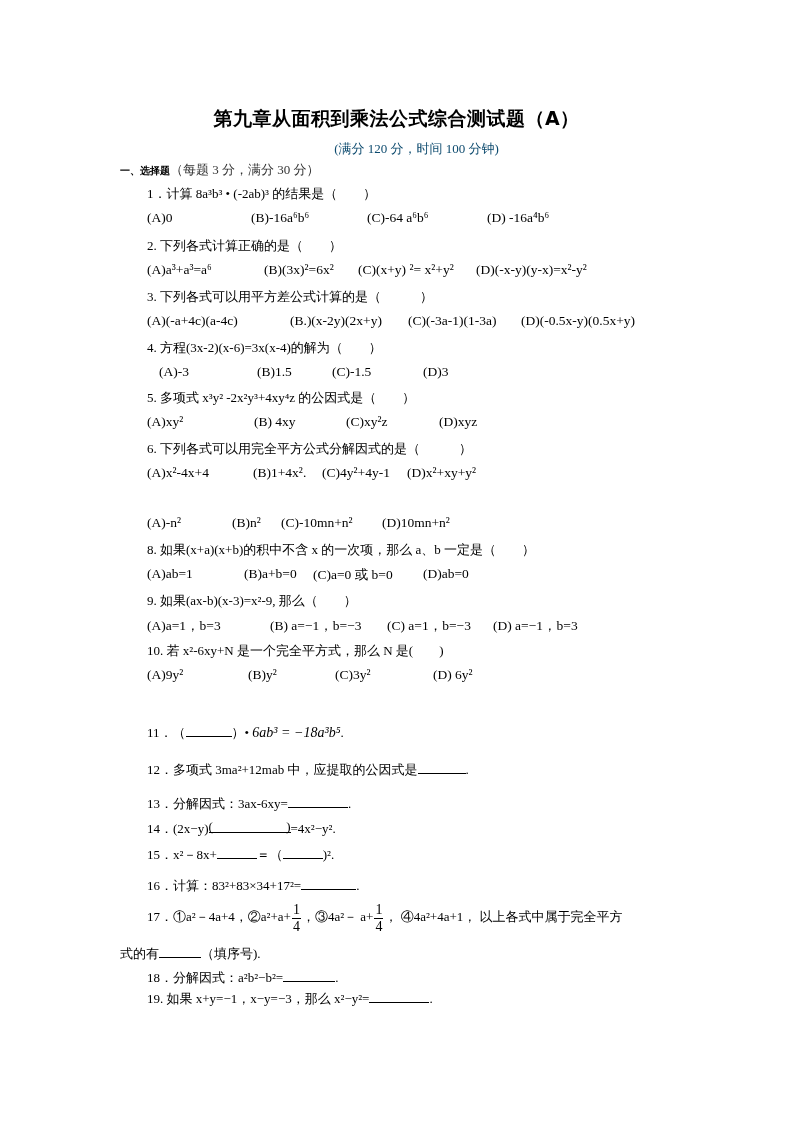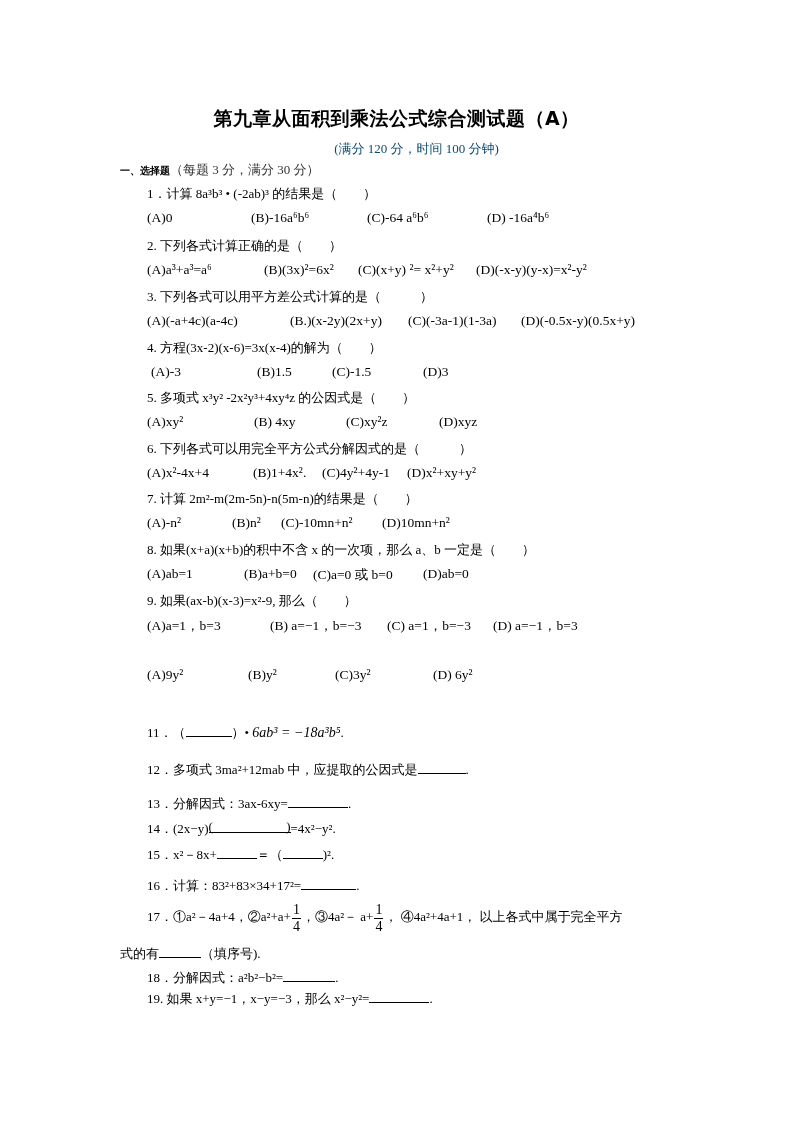--- a/index.html
+++ b/index.html
@@ -54,21 +54,21 @@
   <div class="line" style="top:288px;">3. 下列各式可以用平方差公式计算的是（　　　）</div>
   <div class="opts" style="top:313px;">
     <span class="opt" style="left:0">(A)(-a+4c)(a-4c)</span>
     <span class="opt" style="left:143px">(B.)(x-2y)(2x+y)</span>
     <span class="opt" style="left:261px">(C)(-3a-1)(1-3a)</span>
     <span class="opt" style="left:374px">(D)(-0.5x-y)(0.5x+y)</span>
   </div>
 
   <div class="line" style="top:339px;">4. 方程(3x-2)(x-6)=3x(x-4)的解为（　　）</div>
   <div class="opts" style="top:364px;">
-    <span class="opt" style="left:4px">(A)-3</span>
+    <span class="opt" style="left:12px">(A)-3</span>
     <span class="opt" style="left:110px">(B)1.5</span>
     <span class="opt" style="left:185px">(C)-1.5</span>
     <span class="opt" style="left:276px">(D)3</span>
   </div>
 
   <div class="line" style="top:389px;">5. 多项式 x³y²  -2x²y³+4xy⁴z 的公因式是（　　）</div>
   <div class="opts" style="top:414px;">
     <span class="opt" style="left:0">(A)xy²</span>
     <span class="opt" style="left:107px">(B) 4xy</span>
     <span class="opt" style="left:199px">(C)xy²z</span>
@@ -76,21 +76,20 @@
   </div>
 
   <div class="line" style="top:440px;">6. 下列各式可以用完全平方公式分解因式的是（　　　）</div>
   <div class="opts" style="top:465px;">
     <span class="opt" style="left:0">(A)x²-4x+4</span>
     <span class="opt" style="left:106px">(B)1+4x².</span>
     <span class="opt" style="left:175px">(C)4y²+4y-1</span>
     <span class="opt" style="left:260px">(D)x²+xy+y²</span>
   </div>
 
-  <div class="line" style="top:490px;">7. 计算 2m²-m(2m-5n)-n(5m-n)的结果是（　　）</div>
   <div class="opts" style="top:515px;">
     <span class="opt" style="left:0">(A)-n²</span>
     <span class="opt" style="left:85px">(B)n²</span>
     <span class="opt" style="left:134px">(C)-10mn+n²</span>
     <span class="opt" style="left:235px">(D)10mn+n²</span>
   </div>
 
   <div class="line" style="top:541px;">8. 如果(x+a)(x+b)的积中不含 x 的一次项，那么 a、b 一定是（　　）</div>
   <div class="opts" style="top:566px;">
     <span class="opt" style="left:0">(A)ab=1</span>
@@ -100,20 +99,21 @@
   </div>
 
   <div class="line" style="top:592px;">9. 如果(ax-b)(x-3)=x²-9, 那么（　　）</div>
   <div class="opts" style="top:617px;">
     <span class="opt" style="left:0">(A)a=1，b=3</span>
     <span class="opt" style="left:123px">(B)  a=−1，b=−3</span>
     <span class="opt" style="left:240px">(C) a=1，b=−3</span>
     <span class="opt" style="left:346px">(D) a=−1，b=3</span>
   </div>
 
+  <div class="line" style="top:642px;">10. 若 x²-6xy+N 是一个完全平方式，那么 N 是(　　)</div>
   <div class="opts" style="top:667px;">
     <span class="opt" style="left:0">(A)9y²</span>
     <span class="opt" style="left:101px">(B)y²</span>
     <span class="opt" style="left:188px">(C)3y²</span>
     <span class="opt" style="left:286px">(D) 6y²</span>
   </div>
 
 
   <div class="line" style="top:724px;">
     <span>11．（</span><span class="blank thick" style="width:46px"></span><span>）•</span>

